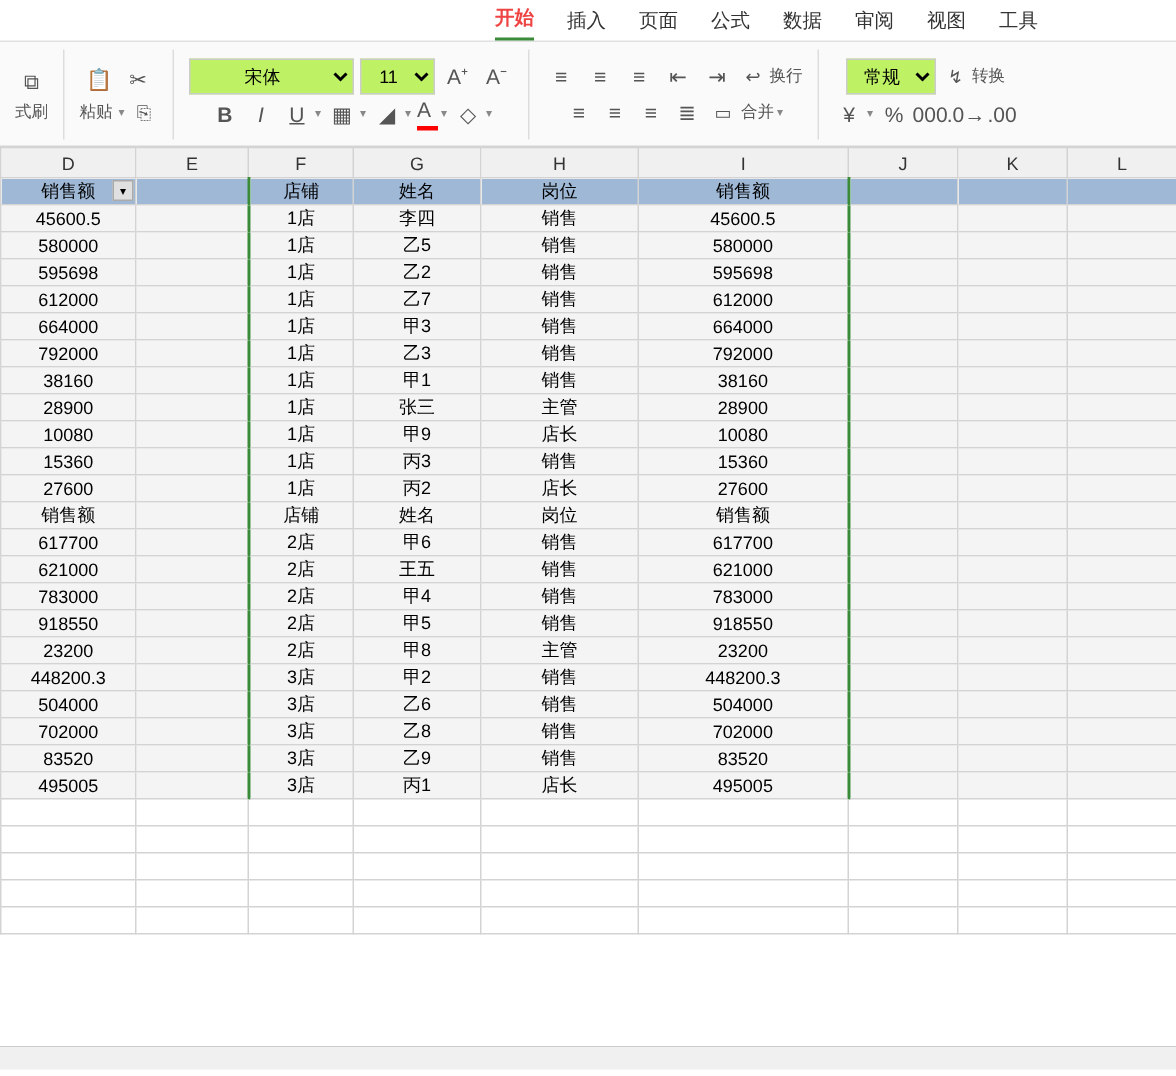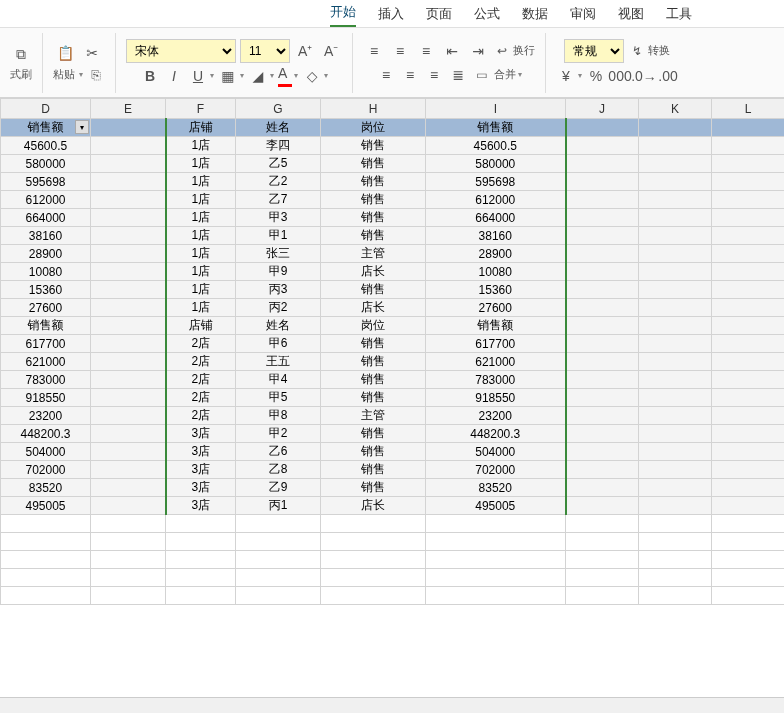--- a/index.html
+++ b/index.html
@@ -18,22 +18,22 @@
       gap: 22px;
       padding: 6px 0 0 330px;
       height: 28px;
       align-items: flex-end;
       font-size: 13px;
       color: #333;
       border-bottom: 1px solid #e0e0e0;
     }
     .tab { cursor: pointer; padding-bottom: 4px; }
     .tab.active {
-      color: #0c4a6e;
-      font-weight: normal;
+      color: #ef4444;
+      font-weight: bold;
       border-bottom: 2px solid #3a8a3a;
     }
 
     
     .toolbar {
       display: flex;
       align-items: center;
       height: 70px;
       border-bottom: 1px solid #d4d4d4;
       padding: 4px 4px;
@@ -60,22 +60,23 @@
       font-size: 14px;
     }
     .tb-icon.small { width: 18px; height: 18px; font-size: 12px; }
     .tb-btn { display: flex; align-items: center; gap: 2px; cursor: pointer; }
     .tb-caret { font-size: 8px; color: #888; }
 
     select.font-select, select.size-select, select.format-select {
       height: 24px;
       font-size: 12px;
       border: 1px solid #ccc;
-      background: #fef9c3;
+      background: #bef264;
       padding: 0 4px;
+      text-align: center;
     }
     .font-select { width: 110px; }
     .size-select { width: 50px; }
     .format-select { width: 60px; }
     .row2 .tb-icon { width: 20px; }
 
     
     .sheet-area {
       position: relative;
       background: #fff;
@@ -386,20 +387,31 @@
           <td></td>
           <td class="gleft">1店</td>
           <td>甲3</td>
           <td>销售</td>
           <td class="gright">664000</td>
           <td></td>
           <td></td>
           <td></td>
         </tr>
         <tr class="green-border">
+          <td class="cell-d">792000</td>
+          <td></td>
+          <td class="gleft">1店</td>
+          <td>乙3</td>
+          <td>销售</td>
+          <td class="gright">792000</td>
+          <td></td>
+          <td></td>
+          <td></td>
+        </tr>
+        <tr class="green-border">
           <td class="cell-d">38160</td>
           <td></td>
           <td class="gleft">1店</td>
           <td>甲1</td>
           <td>销售</td>
           <td class="gright">38160</td>
           <td></td>
           <td></td>
           <td></td>
         </tr>

